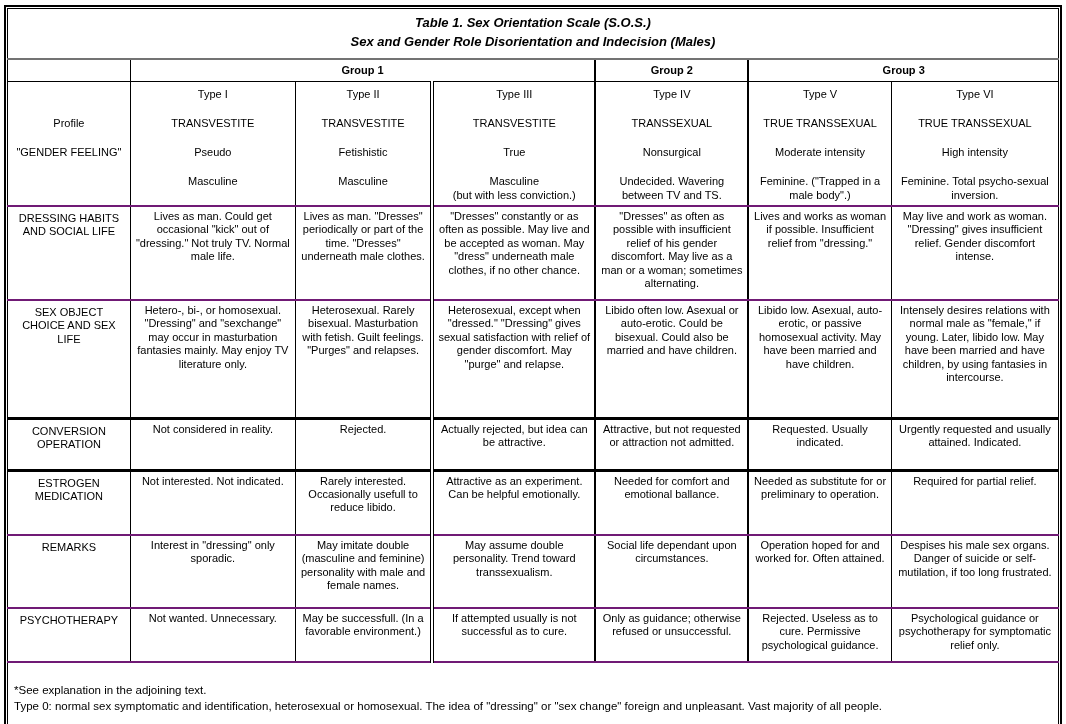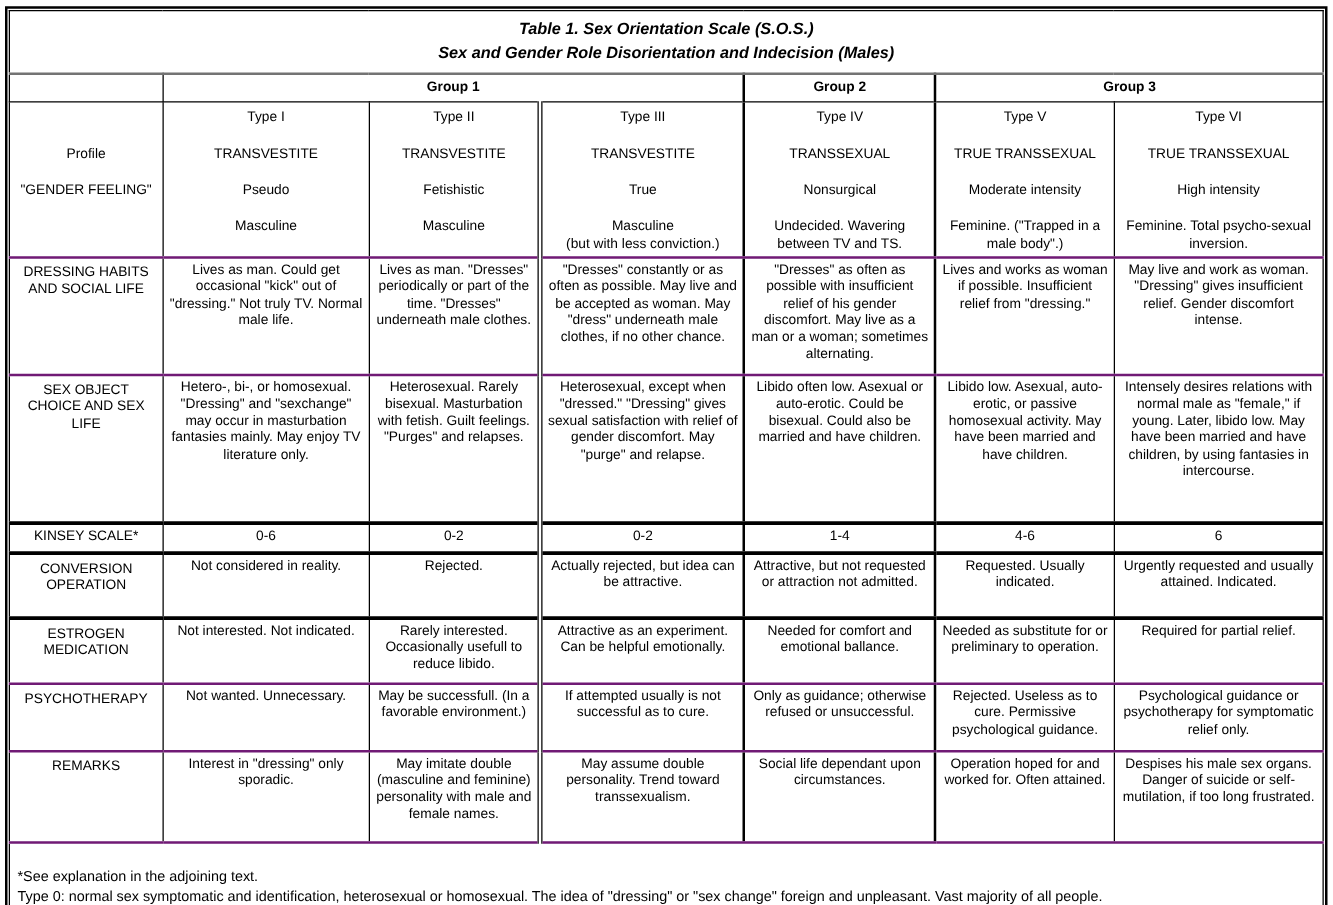--- a/index.html
+++ b/index.html
@@ -146,70 +146,61 @@
       <tr class="hb3" style="height:118px">
         <td class="label-cell">SEX OBJECT CHOICE AND SEX LIFE</td>
         <td>Hetero-, bi-, or homosexual. "Dressing" and "sexchange" may occur in masturbation fantasies mainly. May enjoy TV literature only.</td>
         <td>Heterosexual. Rarely bisexual. Masturbation with fetish. Guilt feelings. "Purges" and relapses.</td>
         <td class="dbl">Heterosexual, except when "dressed." "Dressing" gives sexual satisfaction with relief of gender discomfort. May "purge" and relapse.</td>
         <td class="grp">Libido often low. Asexual or auto-erotic. Could be bisexual. Could also be married and have children.</td>
         <td class="grp">Libido low. Asexual, auto-erotic, or passive homosexual activity. May have been married and have children.</td>
         <td>Intensely desires relations with normal male as "female," if young. Later, libido low. May have been married and have children, by using fantasies in intercourse.</td>
       </tr>
 
-      <tr class="hb3" style="height:24px">
-        <td>KINSEY SCALE*</td>
-        <td>0-6</td>
-        <td>0-2</td>
-        <td class="dbl">0-2</td>
-        <td class="grp">1-4</td>
-        <td class="grp">4-6</td>
-        <td>6</td>
-      </tr>
 
       <tr class="hb3" style="height:52px">
         <td class="label-cell">CONVERSION OPERATION</td>
         <td>Not considered in reality.</td>
         <td>Rejected.</td>
         <td class="dbl">Actually rejected, but idea can be attractive.</td>
         <td class="grp">Attractive, but not requested or attraction not admitted.</td>
         <td class="grp">Requested. Usually indicated.</td>
         <td>Urgently requested and usually attained. Indicated.</td>
       </tr>
 
-      <tr class="hb2" style="height:53px">
+      <tr class="hb2" style="height:65px">
         <td class="label-cell">ESTROGEN MEDICATION</td>
         <td>Not interested. Not indicated.</td>
         <td>Rarely interested. Occasionally usefull to reduce libido.</td>
         <td class="dbl">Attractive as an experiment. Can be helpful emotionally.</td>
         <td class="grp">Needed for comfort and emotional ballance.</td>
         <td class="grp">Needed as substitute for or preliminary to operation.</td>
         <td>Required for partial relief.</td>
+      </tr>
+
+      <tr class="hb2" style="height:73px">
+        <td class="label-cell">REMARKS</td>
+        <td>Interest in "dressing" only sporadic.</td>
+        <td>May imitate double (masculine and feminine) personality with male and female names.</td>
+        <td class="dbl">May assume double personality. Trend toward transsexualism.</td>
+        <td class="grp">Social life dependant upon circumstances.</td>
+        <td class="grp">Operation hoped for and worked for. Often attained.</td>
+        <td>Despises his male sex organs. Danger of suicide or self-mutilation, if too long frustrated.</td>
       </tr>
 
       <tr class="hb2" style="height:54px">
         <td class="label-cell">PSYCHOTHERAPY</td>
         <td>Not wanted. Unnecessary.</td>
         <td>May be successfull. (In a favorable environment.)</td>
         <td class="dbl">If attempted usually is not successful as to cure.</td>
         <td class="grp">Only as guidance; otherwise refused or unsuccessful.</td>
         <td class="grp">Rejected. Useless as to cure. Permissive psychological guidance.</td>
         <td>Psychological guidance or psychotherapy for symptomatic relief only.</td>
       </tr>
 
-      <tr class="hb2" style="height:73px">
-        <td class="label-cell">REMARKS</td>
-        <td>Interest in "dressing" only sporadic.</td>
-        <td>May imitate double (masculine and feminine) personality with male and female names.</td>
-        <td class="dbl">May assume double personality. Trend toward transsexualism.</td>
-        <td class="grp">Social life dependant upon circumstances.</td>
-        <td class="grp">Operation hoped for and worked for. Often attained.</td>
-        <td>Despises his male sex organs. Danger of suicide or self-mutilation, if too long frustrated.</td>
-      </tr>
-
       <tr style="height:46px">
         <td class="footnote-cell" colspan="7">
           <div>*See explanation in the adjoining text.</div>
           <div>Type 0: normal sex symptomatic and identification, heterosexual or homosexual. The idea of "dressing" or "sex change" foreign and unpleasant. Vast majority of all people.</div>
         </td>
       </tr>
     </tbody>
       </table>
   </div>
 </div>

